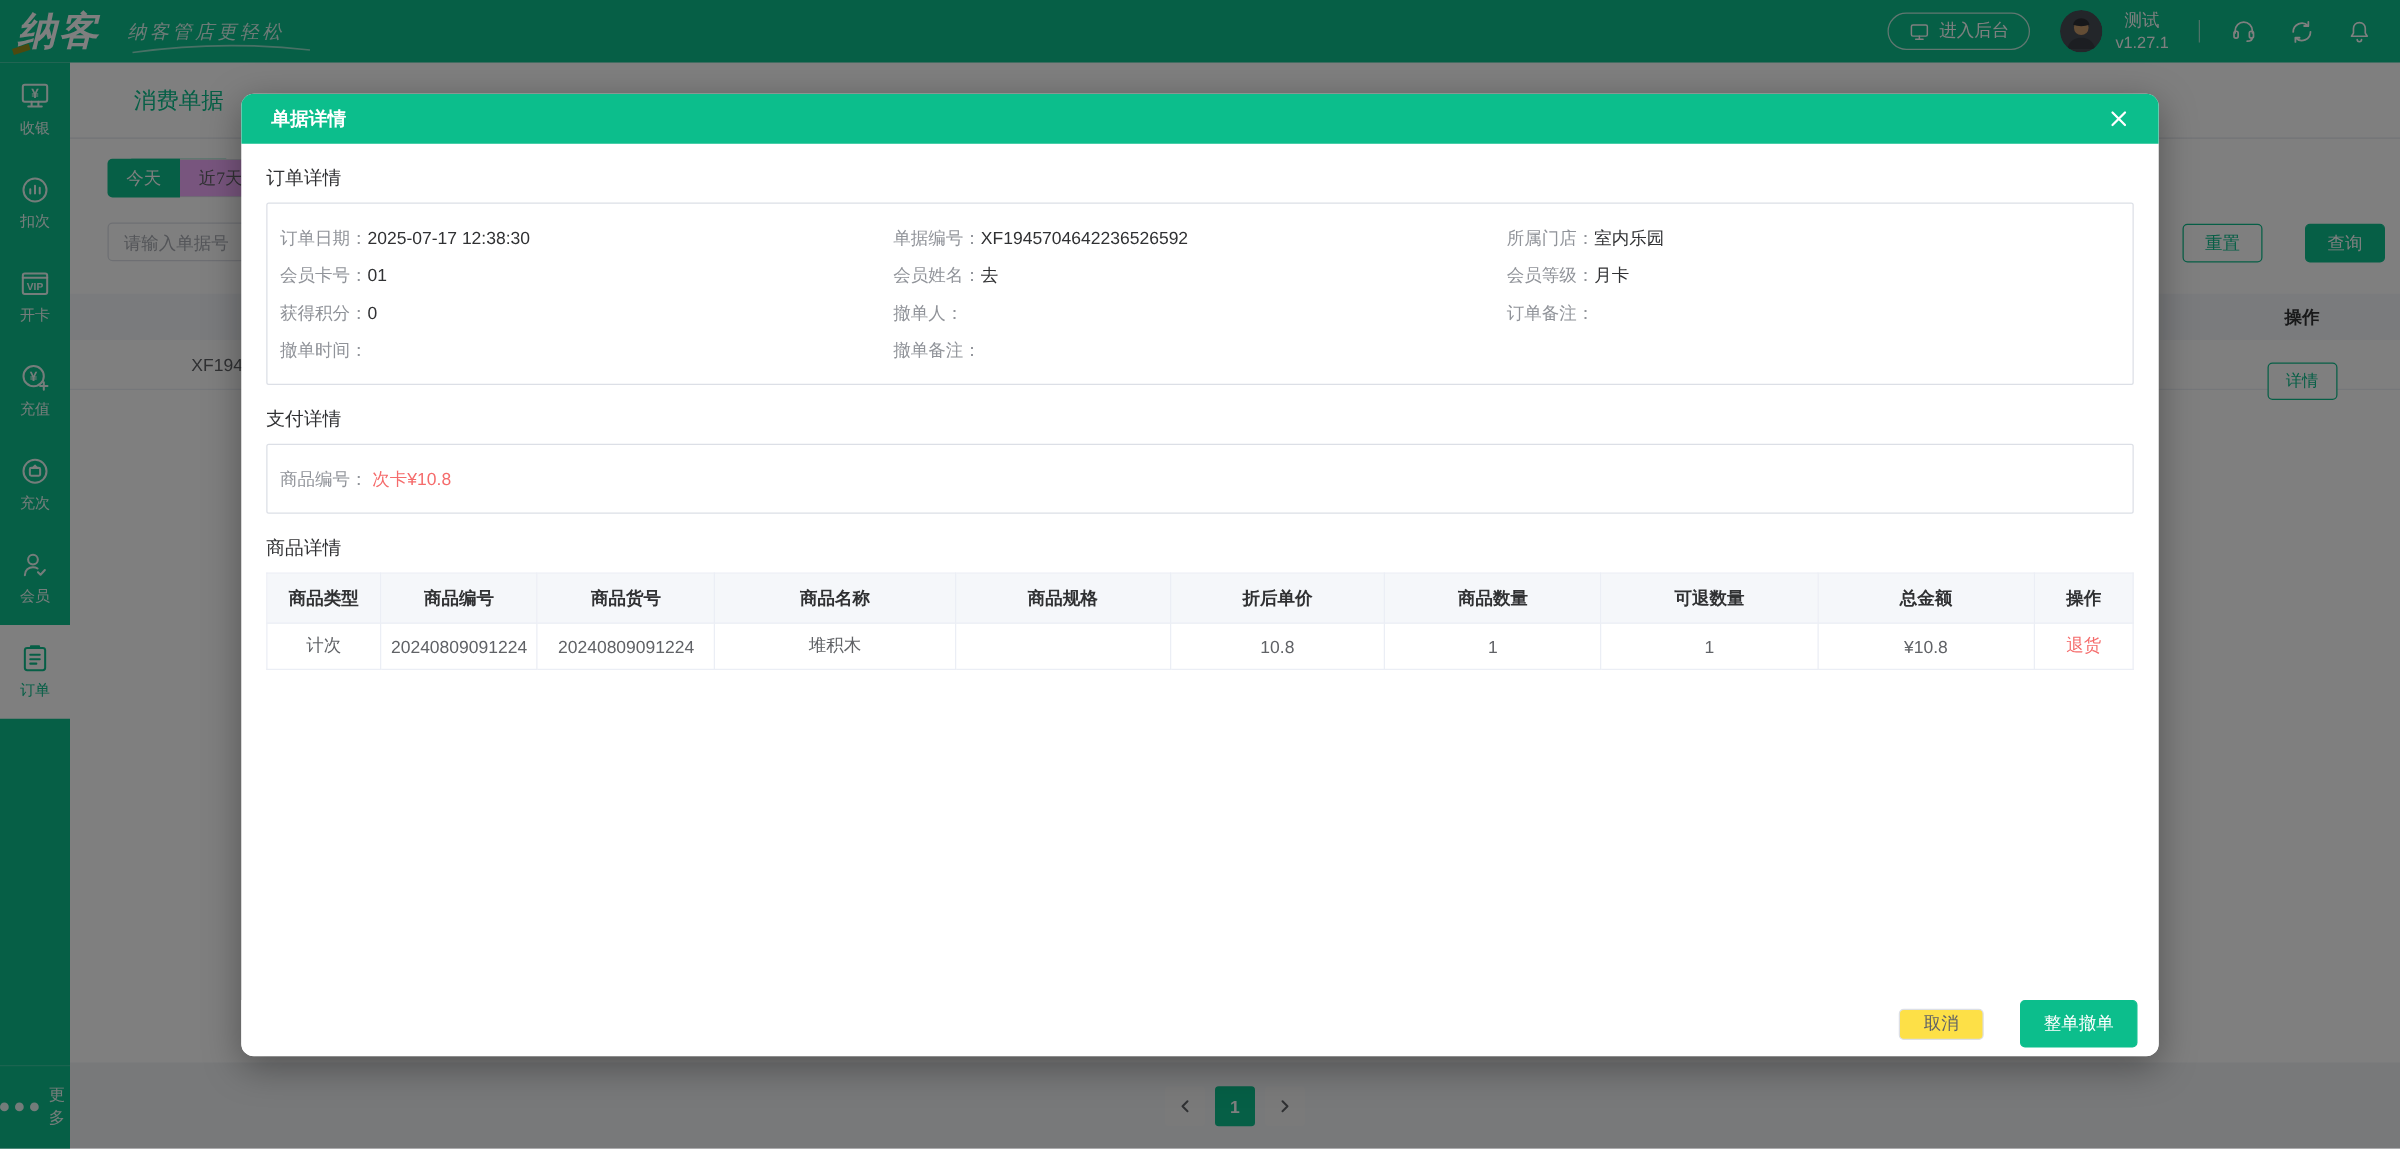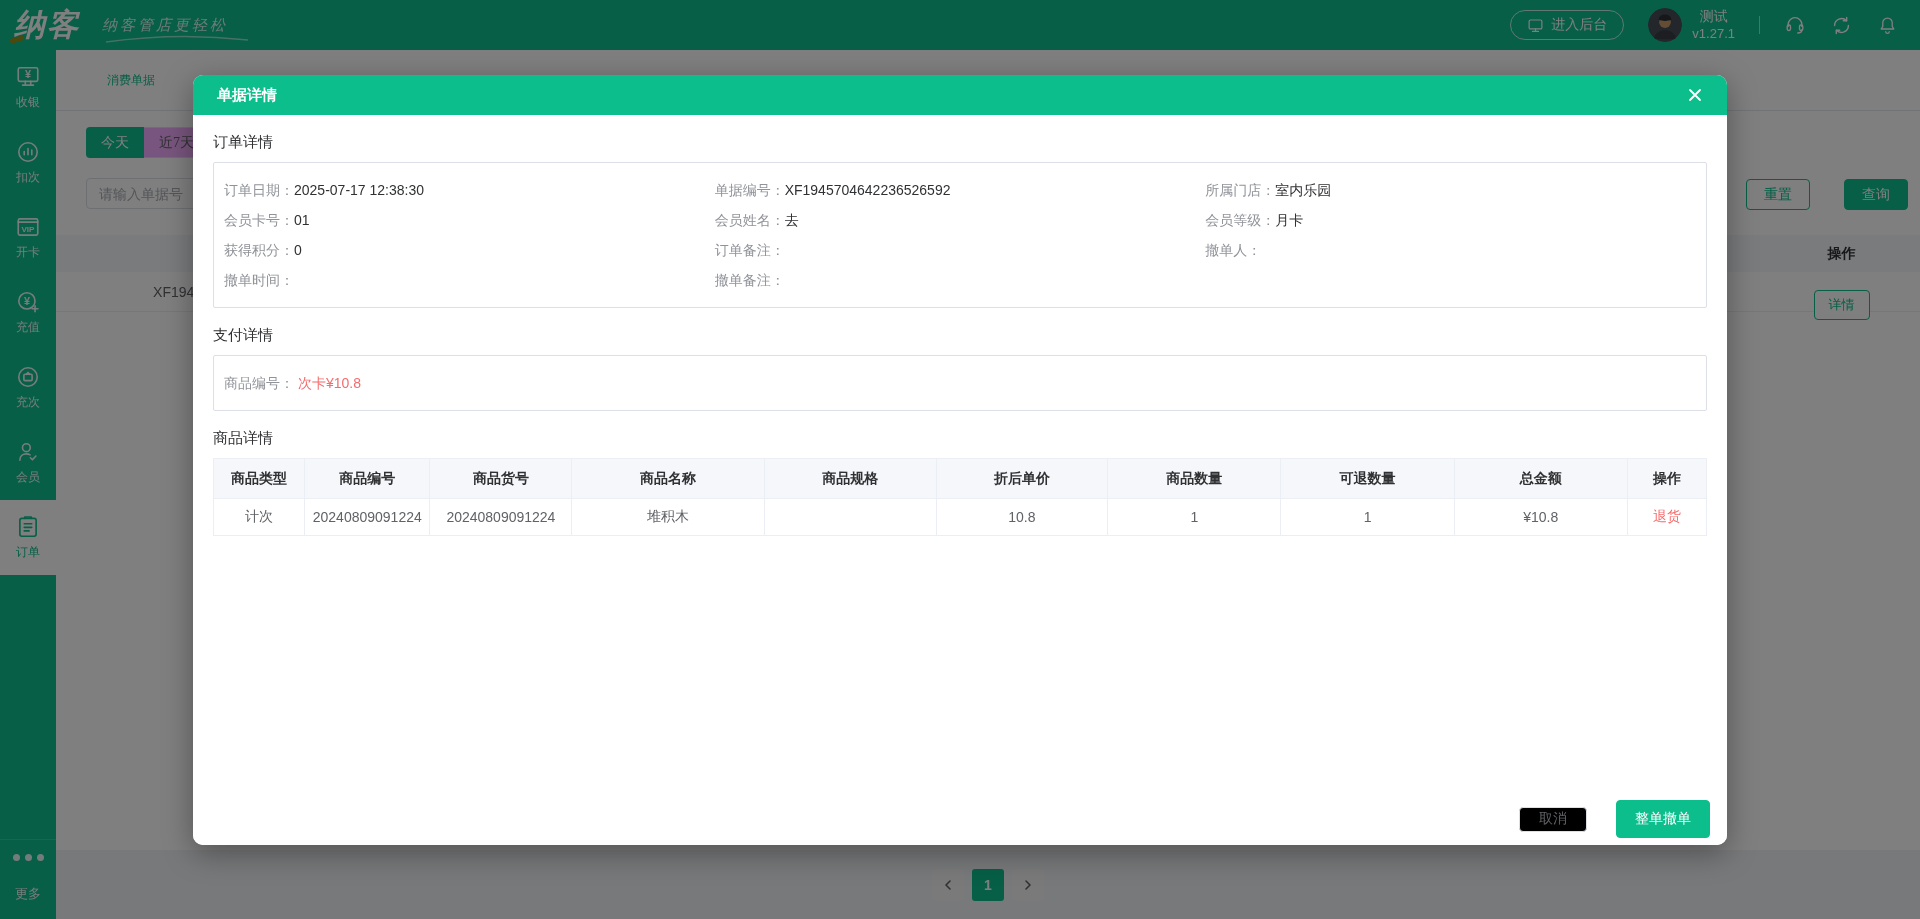--- a/index.html
+++ b/index.html
@@ -24,29 +24,29 @@
   .user-block .ver { font-size:13px; }
   .nav-divider { width:1px; height:18px; background:rgba(255,255,255,.6); }
   .nav-icon { display:flex; align-items:center; cursor:pointer; }
 
   
   .sidebar { position:absolute; top:50px; left:0; bottom:0; width:56px; background:#0cbe8c;
              display:flex; flex-direction:column; z-index:9; }
   .side-item { height:75px; display:flex; flex-direction:column; align-items:center; justify-content:center;
                gap:4px; color:rgba(255,255,255,.92); font-size:12px; cursor:pointer; }
   .side-item.active { background:#ffffff; color:#0cbe8c; }
-  .side-more { margin-top:auto; padding:14px 0 16px; display:flex; flex-direction:column; align-items:center;
-               gap:24px; color:rgba(255,255,255,.92); font-size:13px; border-top:1px solid rgba(255,255,255,.18); cursor:pointer; }
+  .side-more { margin-top:auto; padding:14px 0 16px; display:flex; flex-direction:row; align-items:center;
+               gap:8px; color:rgba(255,255,255,.92); font-size:13px; border-top:1px solid rgba(255,255,255,.18); cursor:pointer; }
   .dots { display:flex; gap:5px; }
   .dots i { width:7px; height:7px; border-radius:50%; background:rgba(255,255,255,.9); }
 
   
   .content { position:absolute; left:56px; top:50px; right:0; bottom:0; background:#fff; }
   .tabbar { position:absolute; top:0; left:0; right:0; height:61px; border-bottom:1px solid #e4e7ed; background:#fff; }
-  .tab { position:absolute; left:49px; top:0; height:79px; line-height:61px; font-size:12px; color:#0cbe8c;
+  .tab { position:absolute; left:49px; top:0; height:79px; line-height:61px; font-size:18px; color:#0cbe8c;
          border-bottom:2px solid #0cbe8c; padding:0 2px; cursor:pointer; }
   .seg { position:absolute; left:30px; top:77px; display:flex; }
   .seg-btn { height:31px; padding:0 15px; font-size:14px; display:flex; align-items:center; cursor:pointer; }
   .seg-btn.on { background:#0cbe8c; color:#fff; border-radius:4px 0 0 4px; }
   .seg-btn.off { background:#f0abfc; color:#606266; border:1px solid #dcdfe6; border-left:none; border-radius:0 4px 4px 0;font-family:Liberation Serif, serif; }
   .search-input { position:absolute; left:30px; top:128px; width:180px; height:31px; border:1px solid #dcdfe6;
                   border-radius:4px; padding:0 12px; font-size:14px; color:#606266; outline:none;
                   font-family:inherit; background:#fff; }
   .search-input::placeholder { color:#a8abb2; }
   .filter-actions { position:absolute; right:12px; top:129px; display:flex; gap:34px; }
@@ -84,21 +84,21 @@
   .flabel { color:#909399; }
   .fvalue { color:#303133; }
   .fvalue.danger { color:#f56c6c; }
   .goods-table { width:100%; border-collapse:collapse; margin-top:0; }
   .goods-table th { height:40px; background:#f5f7fa; border:1px solid #ebeef5; font-size:14px;
                     color:#303133; font-weight:bold; text-align:center; }
   .goods-table td { height:37px; border:1px solid #ebeef5; font-size:14px; color:#606266; text-align:center; }
   .link-danger { color:#f56c6c; cursor:pointer; }
   .modal-footer { position:absolute; left:0; right:0; bottom:0; padding:0 17px 7px;
                   display:flex; justify-content:flex-end; align-items:center; gap:29px; background:#fff; }
-  .btn-cancel { width:68px; height:25px; background:#000000; border:1px solid #dcdfe6; border-radius:4px;
+  .btn-cancel { width:68px; height:25px; background:#fde047; border:1px solid #dcdfe6; border-radius:4px;
                 color:#606266; font-size:14px; display:flex; align-items:center; justify-content:center; cursor:pointer; }
   .btn-void { width:94px; height:38px; background:#0cbe8c; border:1px solid #0cbe8c; border-radius:4px;
               color:#fff; font-size:14px; display:flex; align-items:center; justify-content:center; cursor:pointer; }
   svg { display:block; }
 </style>
 </head>
 <body>
 
 <div class="app">
 
@@ -324,22 +324,22 @@
     <div class="modal-body">
       <div class="section-title">订单详情</div>
       <div class="info-box grid3">
         <div class="field"><span class="flabel">订单日期：</span><span class="fvalue">2025-07-17 12:38:30</span></div>
         <div class="field"><span class="flabel">单据编号：</span><span class="fvalue">XF1945704642236526592</span></div>
         <div class="field"><span class="flabel">所属门店：</span><span class="fvalue">室内乐园</span></div>
         <div class="field"><span class="flabel">会员卡号：</span><span class="fvalue">01</span></div>
         <div class="field"><span class="flabel">会员姓名：</span><span class="fvalue">去</span></div>
         <div class="field"><span class="flabel">会员等级：</span><span class="fvalue">月卡</span></div>
         <div class="field"><span class="flabel">获得积分：</span><span class="fvalue">0</span></div>
+        <div class="field"><span class="flabel">撤单人：</span><span class="fvalue"></span></div>
         <div class="field"><span class="flabel">订单备注：</span><span class="fvalue"></span></div>
-        <div class="field"><span class="flabel">撤单人：</span><span class="fvalue"></span></div>
         <div class="field"><span class="flabel">撤单时间：</span><span class="fvalue"></span></div>
         <div class="field"><span class="flabel">撤单备注：</span><span class="fvalue"></span></div>
       </div>
 
       <div class="section-title">支付详情</div>
       <div class="info-box">
         <div class="field">
           <span class="flabel">商品编号：</span>
           <span class="fvalue danger">次卡¥10.8</span>
         </div>

